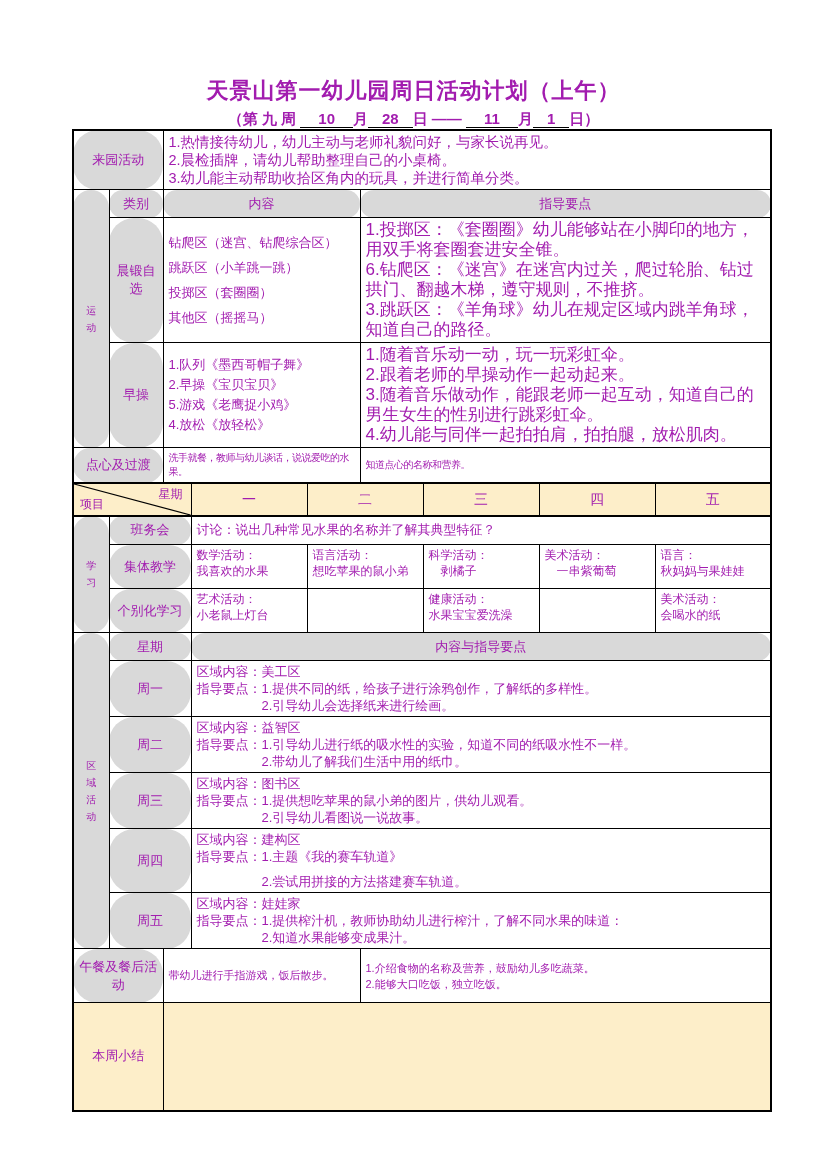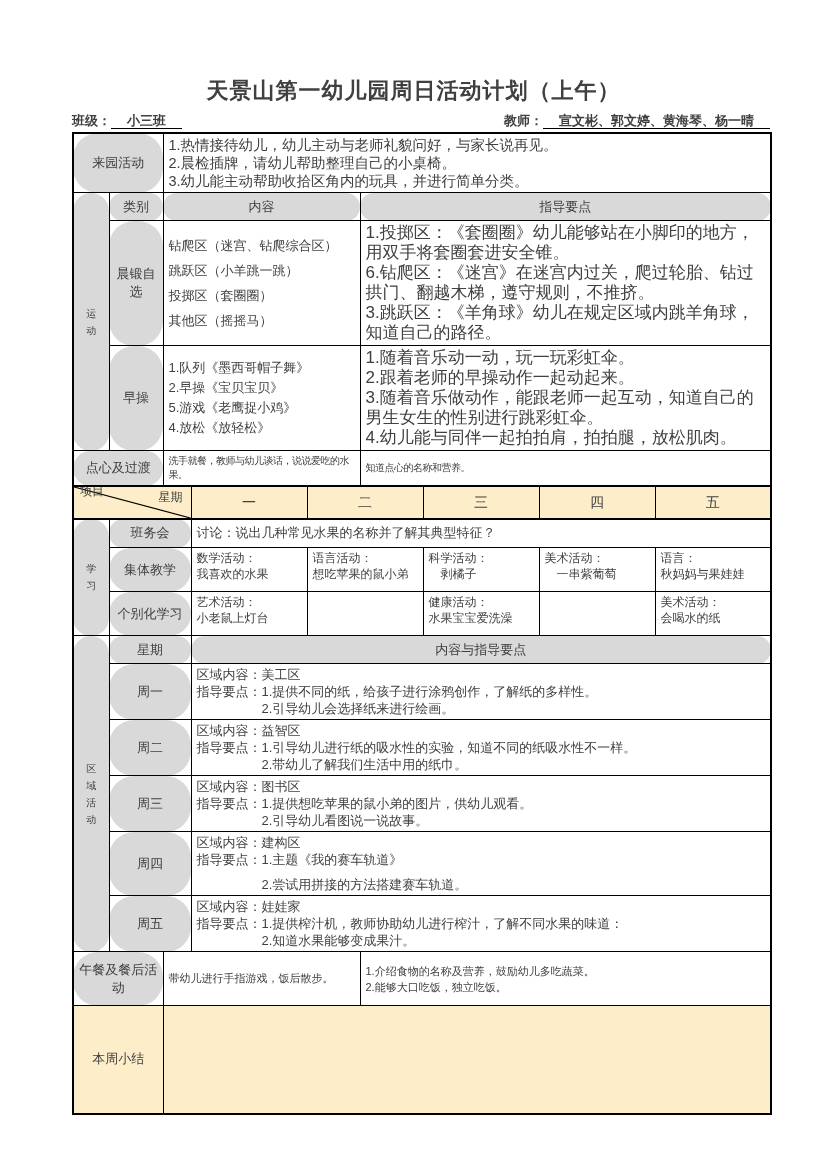--- a/index.html
+++ b/index.html
@@ -1,19 +1,19 @@
 <!DOCTYPE html>
 <html><head>
 <meta charset="utf-8">
 <style>
   * { box-sizing: border-box; }
   html,body { margin:0; padding:0; background:#888; }
   .page {
     width:827px; height:1170px; background:#ffffff; margin:0 auto;
-    font-family:"Liberation Sans","DejaVu Sans",sans-serif; color:#404040;
+    font-family:"Liberation Sans","DejaVu Sans",sans-serif; color:#a21caf;
     position:relative; overflow:hidden;
   }
   .doc-title { margin-top:76px; text-align:center; font-size:22px; font-weight:bold; letter-spacing:1px; }
   .doc-subtitle { margin-top:4px; text-align:center; font-size:15px; font-weight:bold; }
   .doc-subtitle .u { border-bottom:1.5px solid #000; padding:0 14px; font-weight:bold; }
   .doc-subtitle .u.wide { padding:0 18px; }
   .meta-line { width:698px; margin:6px auto 2px 72px; display:flex; justify-content:space-between; font-size:13px; font-weight:bold; }
   .meta-line .val { border-bottom:1.5px solid #000; padding:0 16px; }
 
   table.plan { border-collapse:collapse; table-layout:fixed; width:698px; margin-left:72px; border:2px solid #000; }
@@ -36,34 +36,36 @@
   .region-cell .indent { padding-left:65px; }
   .region-cell .gap { margin-top:8px; }
   .lunch-cell { font-size:11px; line-height:15px; }
   .lunch-cell div { font-size:11px; line-height:16px; }
   .day-head { text-align:center; font-size:14px; }
   tr.thick td { border-top-width:2px; border-bottom-width:2px; }
 
   .diag { position:relative; padding:0; }
   .diag svg { position:absolute; inset:0; width:100%; height:100%; }
   .diag .tr-lab { position:absolute; top:2px; right:8px; font-size:12px; }
-  .diag .bl-lab { position:absolute; bottom:18px; left:6px; font-size:12px; }
+  .diag .bl-lab { position:absolute; bottom:2px; left:6px; font-size:12px; }
 </style>
 </head>
 <body>
 
 <div class="page">
 
   <div class="doc-title">天景山第一幼儿园周日活动计划（上午）</div>
 
-
-  <div class="meta-line">
-    <span><span>班级：</span><span class="val">小三班</span></span>
-    <span><span>教师：</span><span class="val">宣文彬、郭文婷、黄海琴、杨一晴</span></span>
+  <div class="doc-subtitle">
+    <span>（第 九 周</span>
+    <span class="u wide">10</span><span>月</span><span class="u">28</span><span>日</span>
+    <span>——</span>
+    <span class="u wide">11</span><span>月</span><span class="u">1</span><span>日）</span>
   </div>
+
 
   <table class="plan">
     <colgroup>
       <col style="width:36px">
         <col style="width:54px">
         <col style="width:28px">
       <col style="width:116px">
         <col style="width:53px">
         <col style="width:63px">
       <col style="width:116px">

